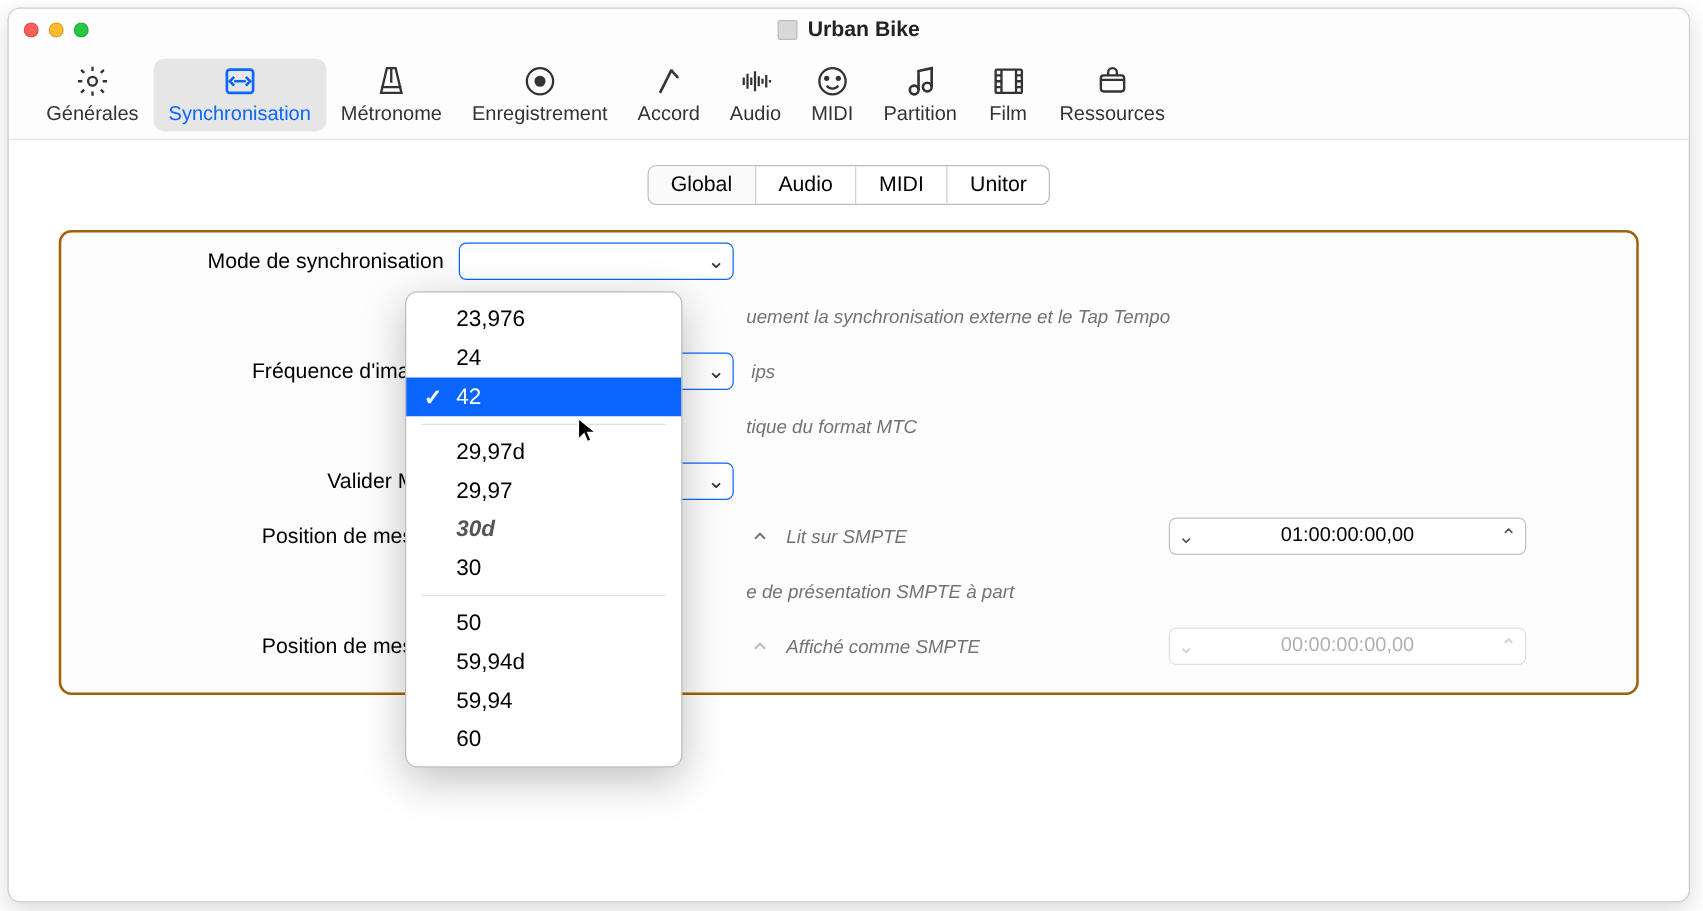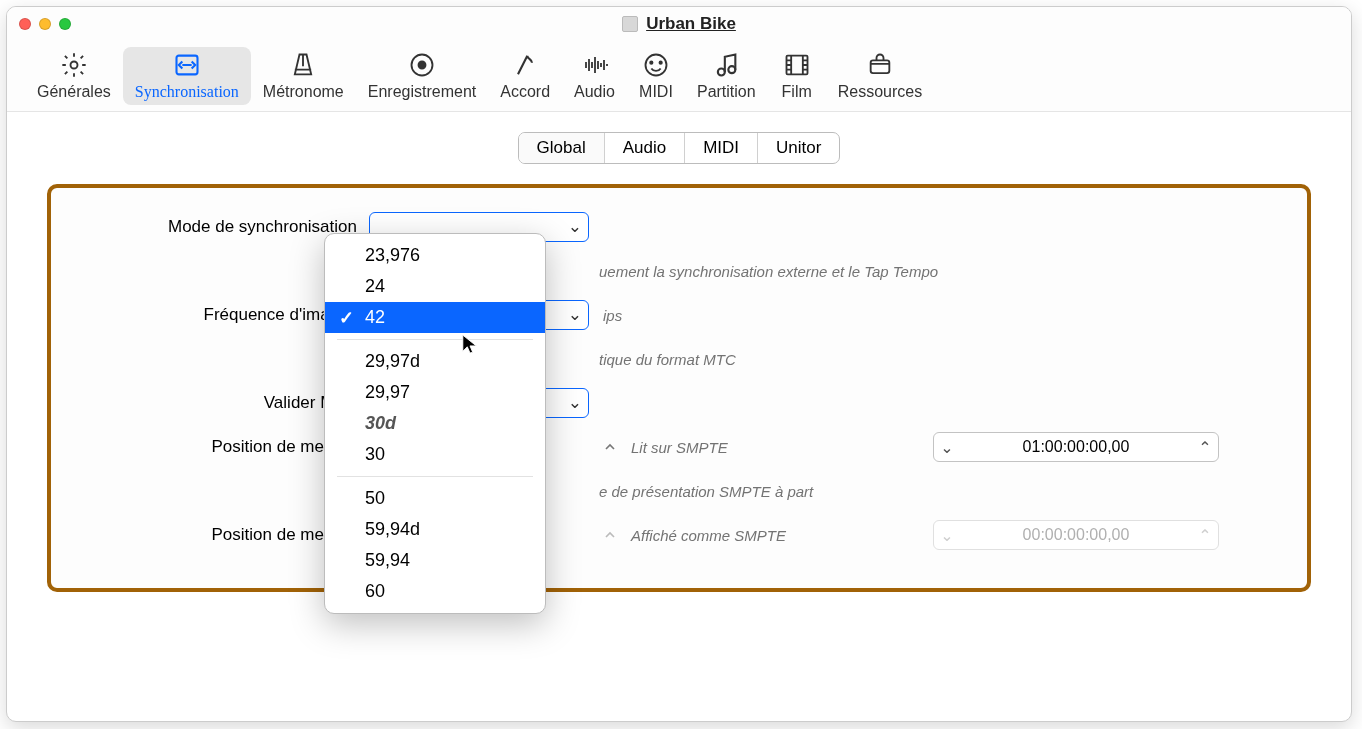--- a/index.html
+++ b/index.html
@@ -33,61 +33,61 @@
     }
     .traffic-lights { display: flex; gap: 8px; }
     .tl { width: 12px; height: 12px; border-radius: 50%; }
     .tl.red { background: #ff5f57; border: 0.5px solid rgba(0,0,0,0.15); }
     .tl.yellow { background: #febc2e; border: 0.5px solid rgba(0,0,0,0.15); }
     .tl.green { background: #28c840; border: 0.5px solid rgba(0,0,0,0.15); }
     .title-center {
       position: absolute; left: 0; right: 0;
       display: flex; justify-content: center; align-items: center; gap: 8px;
       pointer-events: none;
-      font-size: 17px; font-weight: 600; color: #222; text-decoration: underline;
+      font-size: 17px; font-weight: 600; color: #222;
     }
     .docicon { width:16px; height:16px; background:#d8d8d8; border:1px solid #bbb; border-radius:2px; }
     .toolbar {
       display: flex;
       align-items: flex-start;
       padding: 6px 18px 6px 18px;
       gap: 0;
       border-bottom: 1px solid #e5e5e5;
       background: #fdfdfd;
     }
     .tbitem {
       display: flex; flex-direction: column; align-items: center; gap: 4px;
       padding: 4px 12px; border-radius: 8px;
       font-size: 16px; color: #333;
     }
     .tbitem.active { background: #e6e6e6; color: #0a66ff; }
-    .tbitem.active .tbicon, .tbitem.active .tblabel { color: #0a66ff; font-family: Liberation Serif, serif; }
+    .tbitem.active .tbicon, .tbitem.active .tblabel { color: #0a66ff; }
     .tbicon { width: 34px; height: 28px; display:flex; align-items:center; justify-content:center; color:#333; }
     .tbicon svg { stroke: currentColor; }
     .tblabel { font-size: 16px; }
     .segmented {
       display: inline-flex; border: 1px solid #bcbcbc; border-radius: 7px;
       background: #fff; overflow: hidden;
       font-size: 17px; height: 32px;
     }
     .segmented .seg {
       padding: 4px 18px; border-right: 1px solid #d0d0d0;
       display:flex; align-items:center;
     }
     .segmented .seg:last-child { border-right: none; }
     .segmented .seg.selected { background: #fff; font-weight: 500; box-shadow: inset 0 0 0 999px rgba(0,0,0,0.02); }
     .content {
       padding: 20px 40px;
       position: relative;
     }
     .segwrap { display:flex; justify-content:center; margin-bottom: 20px; }
     .panel {
-      border: 4px solid #a16207;
+      border: 2px solid #a16207;
       border-radius: 10px;
-      padding: 24px 28px;
+      padding: 8px 28px;
       background: #fdfdfd;
       position: relative;
     }
     .row { display:flex; align-items:center; margin-bottom: 14px; min-height: 30px; }
     .row .label { width: 290px; text-align: right; padding-right: 12px; font-size: 17px; color: #000; }
     .row .field { flex: 1; display:flex; align-items:center; gap: 10px; position: relative; }
     .stepper, .stepper-disabled {
       display:flex; align-items:center;
       border: 1px solid #c3c3c3; border-radius: 6px;
       background:#fff; height: 30px;

